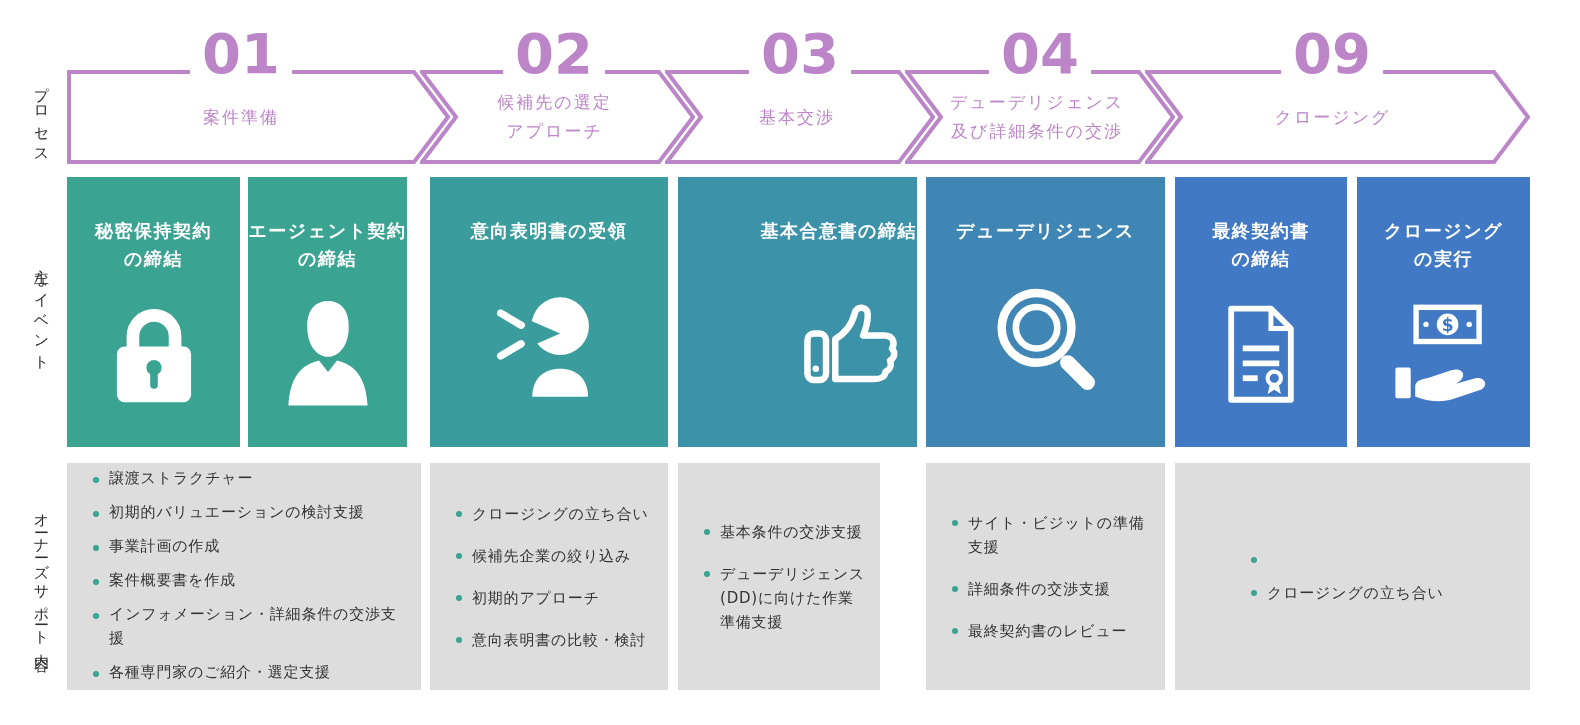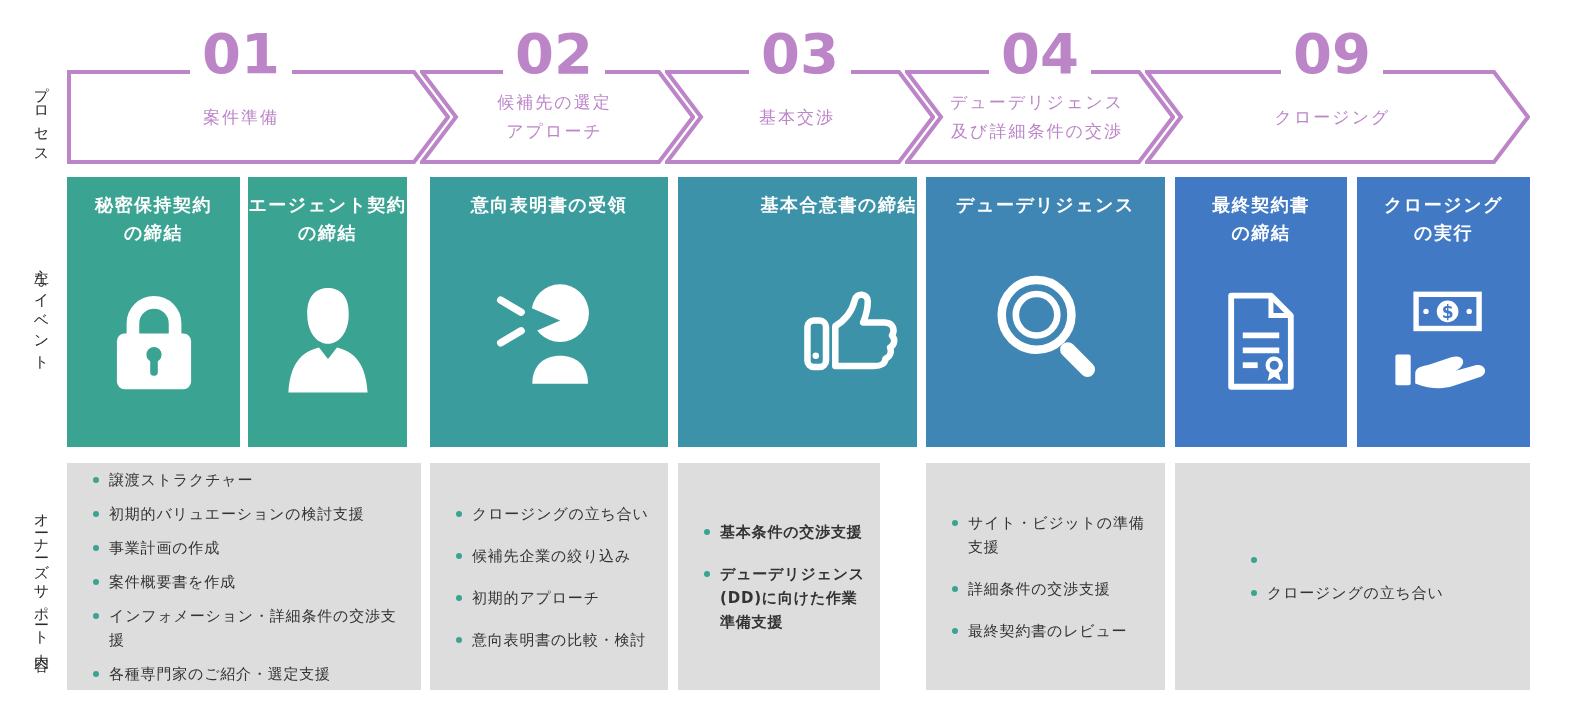--- a/index.html
+++ b/index.html
@@ -33,21 +33,21 @@
     font-size:56px;font-weight:800;color:var(--purple);
     background:#ffffff;padding:0 12px;line-height:1.06;z-index:2;
   }
 
   
   .event-box{
     position:absolute;top:177px;height:270px;
     display:flex;flex-direction:column;align-items:center;
   }
   .event-title{
-    padding-top:14px;text-align:center;color:#ffffff;
+    padding-top:40px;text-align:center;color:#ffffff;
     font-size:18px;font-weight:600;letter-spacing:1.5px;line-height:1.55;
     white-space:pre-line;
   }
   .event-icon{flex:1;display:flex;align-items:center;justify-content:center;padding-bottom:10px;}
 
   
   .support-box{position:absolute;top:463px;height:227px;background:var(--gray);}
   .support-box ul{
     list-style:none;margin:0;height:100%;padding:0 14px 0 26px;
     display:flex;flex-direction:column;justify-content:center;
@@ -188,21 +188,21 @@
         <circle cx="74" cy="36" r="12" fill="#fff"></circle>
         <text x="74" y="43" text-anchor="middle" font-size="19" font-weight="bold" fill="#4179C4">$</text>
         <circle cx="50" cy="36" r="3" fill="#fff"></circle>
         <circle cx="98" cy="36" r="3" fill="#fff"></circle>
         <rect x="16" y="84" width="17" height="34" rx="2" fill="#fff"></rect>
         <path d="M38 116 c16 6 30 7 42 3 l30 -10 c10 -4 6 -16 -6 -13 l-21 6 c14 -7 9 -19 -5 -15 l-24 8 c-8 2 -16 3 -16 10 z" fill="#fff"></path>
       </svg>
     </div>
   </div>
 
-  <div class="support-box tight" style="left:67px;width:354px;">
+  <div class="support-box tight" style="left:67px;width:354px;font-family:Liberation Mono, monospace;">
     <ul>
         <li>
           <span class="dot"></span>
           <span>譲渡ストラクチャー</span>
         </li>
         <li>
           <span class="dot"></span>
           <span>初期的バリュエーションの検討支援</span>
         </li>
         <li>
@@ -236,21 +236,21 @@
         <li>
           <span class="dot"></span>
           <span>初期的アプローチ</span>
         </li>
         <li>
           <span class="dot"></span>
           <span>意向表明書の比較・検討</span>
         </li>
       </ul>
   </div>
-  <div class="support-box" style="left:678px;width:202px;font-weight:bold;">
+  <div class="support-box" style="left:678px;width:202px;">
     <ul>
         <li>
           <span class="dot"></span>
           <span>基本条件の交渉支援</span>
         </li>
         <li>
           <span class="dot"></span>
           <span>デューデリジェンス(DD)に向けた作業準備支援</span>
         </li>
       </ul>

